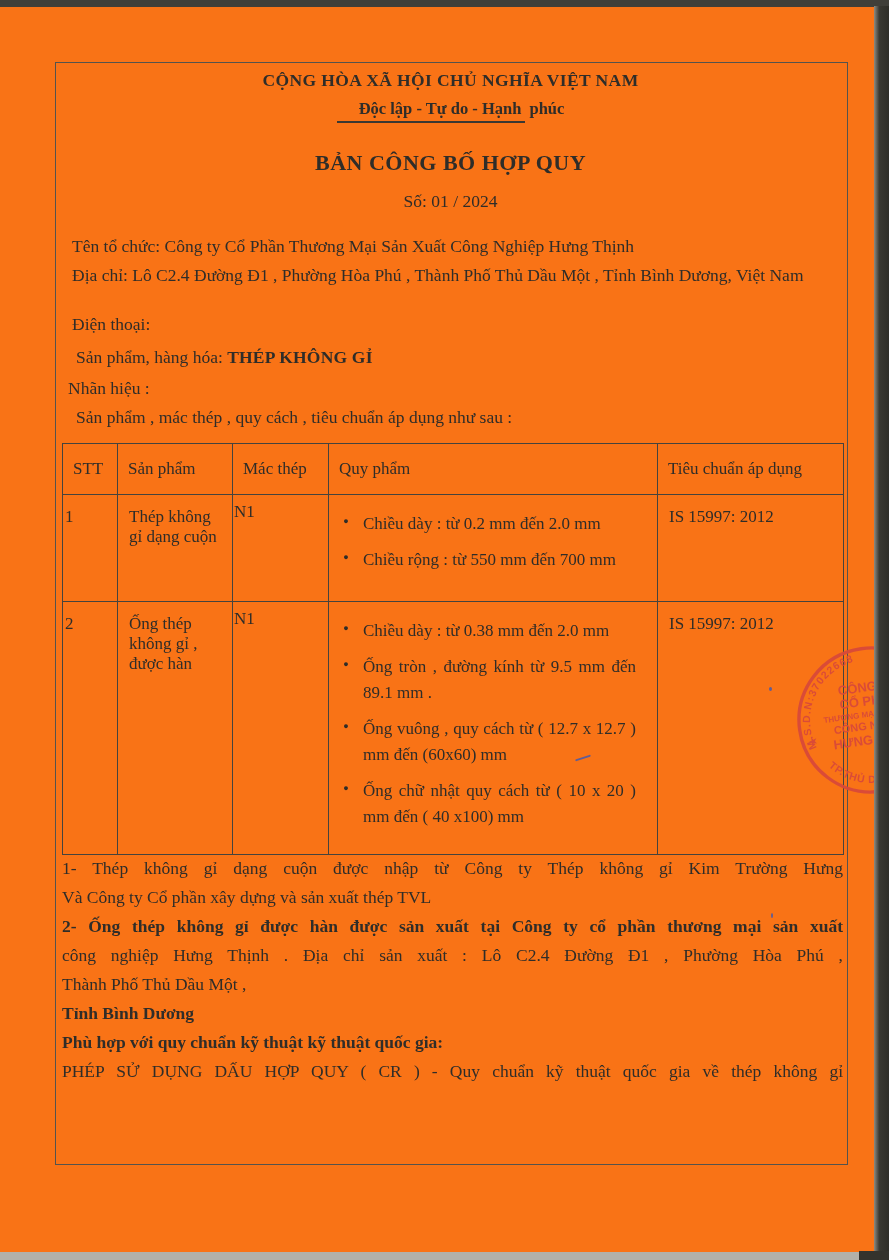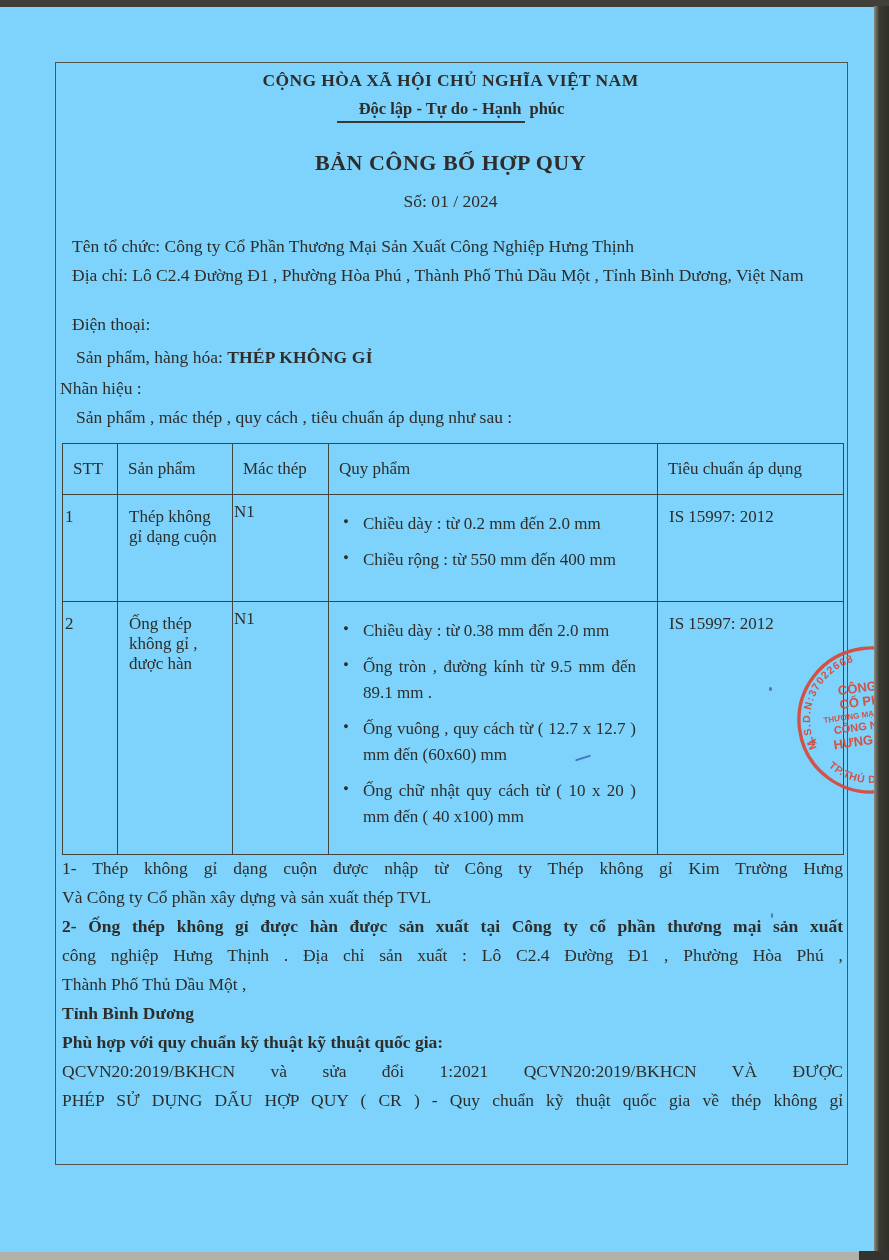--- a/index.html
+++ b/index.html
@@ -1,17 +1,17 @@
 <!DOCTYPE html>
 <html><head>
 <meta charset="utf-8">
 <style>
   html,body{margin:0;padding:0;background:#dddcd6;}
   .scan{position:relative;width:889px;height:1260px;overflow:hidden;
-        background:#7dd3fc;font-family:"Liberation Serif","DejaVu Serif",serif;color:#2f2d29;}
+        background:#f97316;font-family:"Liberation Serif","DejaVu Serif",serif;color:#2f2d29;}
 
   
   .band-top{position:absolute;top:0;left:0;right:0;height:7px;background:#403f39;z-index:7;}
   .band-right{position:absolute;top:6px;right:0;width:15px;height:1247px;
       background:linear-gradient(to right,#8d8c83 0%,#3a3932 35%,#2f2e28 100%);z-index:7;}
   .band-bottom{position:absolute;bottom:0;left:0;right:0;height:8px;background:#b2b1aa;z-index:6;}
   .corner-br{position:absolute;bottom:0;right:0;width:30px;height:9px;background:#34332d;z-index:8;}
 
   .frame{position:absolute;left:55px;top:62px;width:791px;height:1101px;
          border:1.6px solid #55534d;z-index:1;}
@@ -23,21 +23,21 @@
   .h-motto{top:99px;font-size:16.5px;font-weight:bold;z-index:2;}
   .h-motto .u{border-bottom:2px solid #3a3833;padding:0 4px 3px 22px;}
   .h-title{top:150px;font-size:22px;font-weight:bold;letter-spacing:.5px;z-index:2;}
   .h-number{top:191px;font-size:17.5px;z-index:2;}
 
   .body-text{font-size:17.5px;line-height:28.6px;z-index:2;}
   .info{top:222px;left:72px;width:766px;text-align:justify;margin-top:10px;}
   .phone{top:310px;left:72px;}
   .product{top:343px;left:76px;}
   .product b{letter-spacing:.2px;}
-  .brand{top:374px;left:60px;}
+  .brand{top:374px;left:68px;}
   .intro{top:403px;left:76px;}
 
   table.spec{position:absolute;left:62px;top:443px;width:781px;border-collapse:collapse;
       font-size:17px;z-index:2;table-layout:fixed;}
   table.spec th,table.spec td{border:1.5px solid #45433e;vertical-align:top;
       font-weight:normal;text-align:left;}
   table.spec thead th{height:46px;vertical-align:middle;padding:2px 6px 2px 10px;}
   th.c-stt,td.c-stt{text-align:center;padding-left:2px;}
   td.c-stt{padding-top:12px;}
   td.c-sp{padding:12px 10px 6px 11px;text-align:justify;}
@@ -123,21 +123,21 @@
         <td class="c-stt">1</td>
         <td class="c-sp">Thép không gỉ dạng cuộn</td>
         <td class="c-mt">N1</td>
         <td class="c-qc">
           <div class="qc-item">
             <span class="bul"></span>
             <div class="qct">Chiều dày : từ 0.2 mm đến 2.0 mm</div>
           </div>
           <div class="qc-item">
             <span class="bul"></span>
-            <div class="qct">Chiều rộng : từ 550 mm đến 400 mm</div>
+            <div class="qct">Chiều rộng : từ 550 mm đến 700 mm</div>
           </div>
         </td>
         <td class="c-tc">IS 15997: 2012</td>
       </tr>
       <tr class="r2">
         <td class="c-stt">2</td>
         <td class="c-sp">Ống thép không gỉ , được hàn</td>
         <td class="c-mt">N1</td>
         <td class="c-qc">
           <div class="qc-item">
@@ -163,21 +163,20 @@
   </table>
 
   <div class="abs notes">
     <div class="ml26 just-full">1- Thép không gỉ dạng cuộn được nhập từ Công ty Thép không gỉ Kim Trường Hưng</div>
     <div class="ml26">Và Công ty Cổ phần xây dựng và sản xuất thép TVL</div>
     <div class="ml23 just-full gap-top">2- Ống thép không gỉ được hàn được sản xuất tại Công ty cổ phần thương mại sản xuất</div>
     <div class="ml45 just-full">công nghiệp Hưng Thịnh . Địa chỉ sản xuất : Lô C2.4 Đường Đ1 , Phường Hòa Phú ,</div>
     <div class="ml45">Thành Phố Thủ Dầu Một ,</div>
     <div class="ml23">Tỉnh Bình Dương</div>
     <div class="ml23">Phù hợp với quy chuẩn kỹ thuật kỹ thuật quốc gia:</div>
-    <div class="conform1">QCVN20:2019/BKHCN và sửa đổi 1:2021 QCVN20:2019/BKHCN VÀ ĐƯỢC</div>
     <div class="conform2">PHÉP SỬ DỤNG DẤU HỢP QUY ( CR ) -  Quy chuẩn kỹ thuật quốc gia về thép không gỉ</div>
   </div>
 
   <svg class="stamp" viewBox="0 0 170 170">
     <defs>
       <path id="arcTop" d="M 28.5,107.9 A 61,61 0 0 1 124.2,38.3"></path>
       <path id="arcBottom" d="M 34,122 A 63,63 0 0 0 136,122"></path>
     </defs>
     <circle cx="85" cy="85" r="72" fill="none" stroke="#d8493a" stroke-width="3.4"></circle>
     <g fill="#d8493a">

